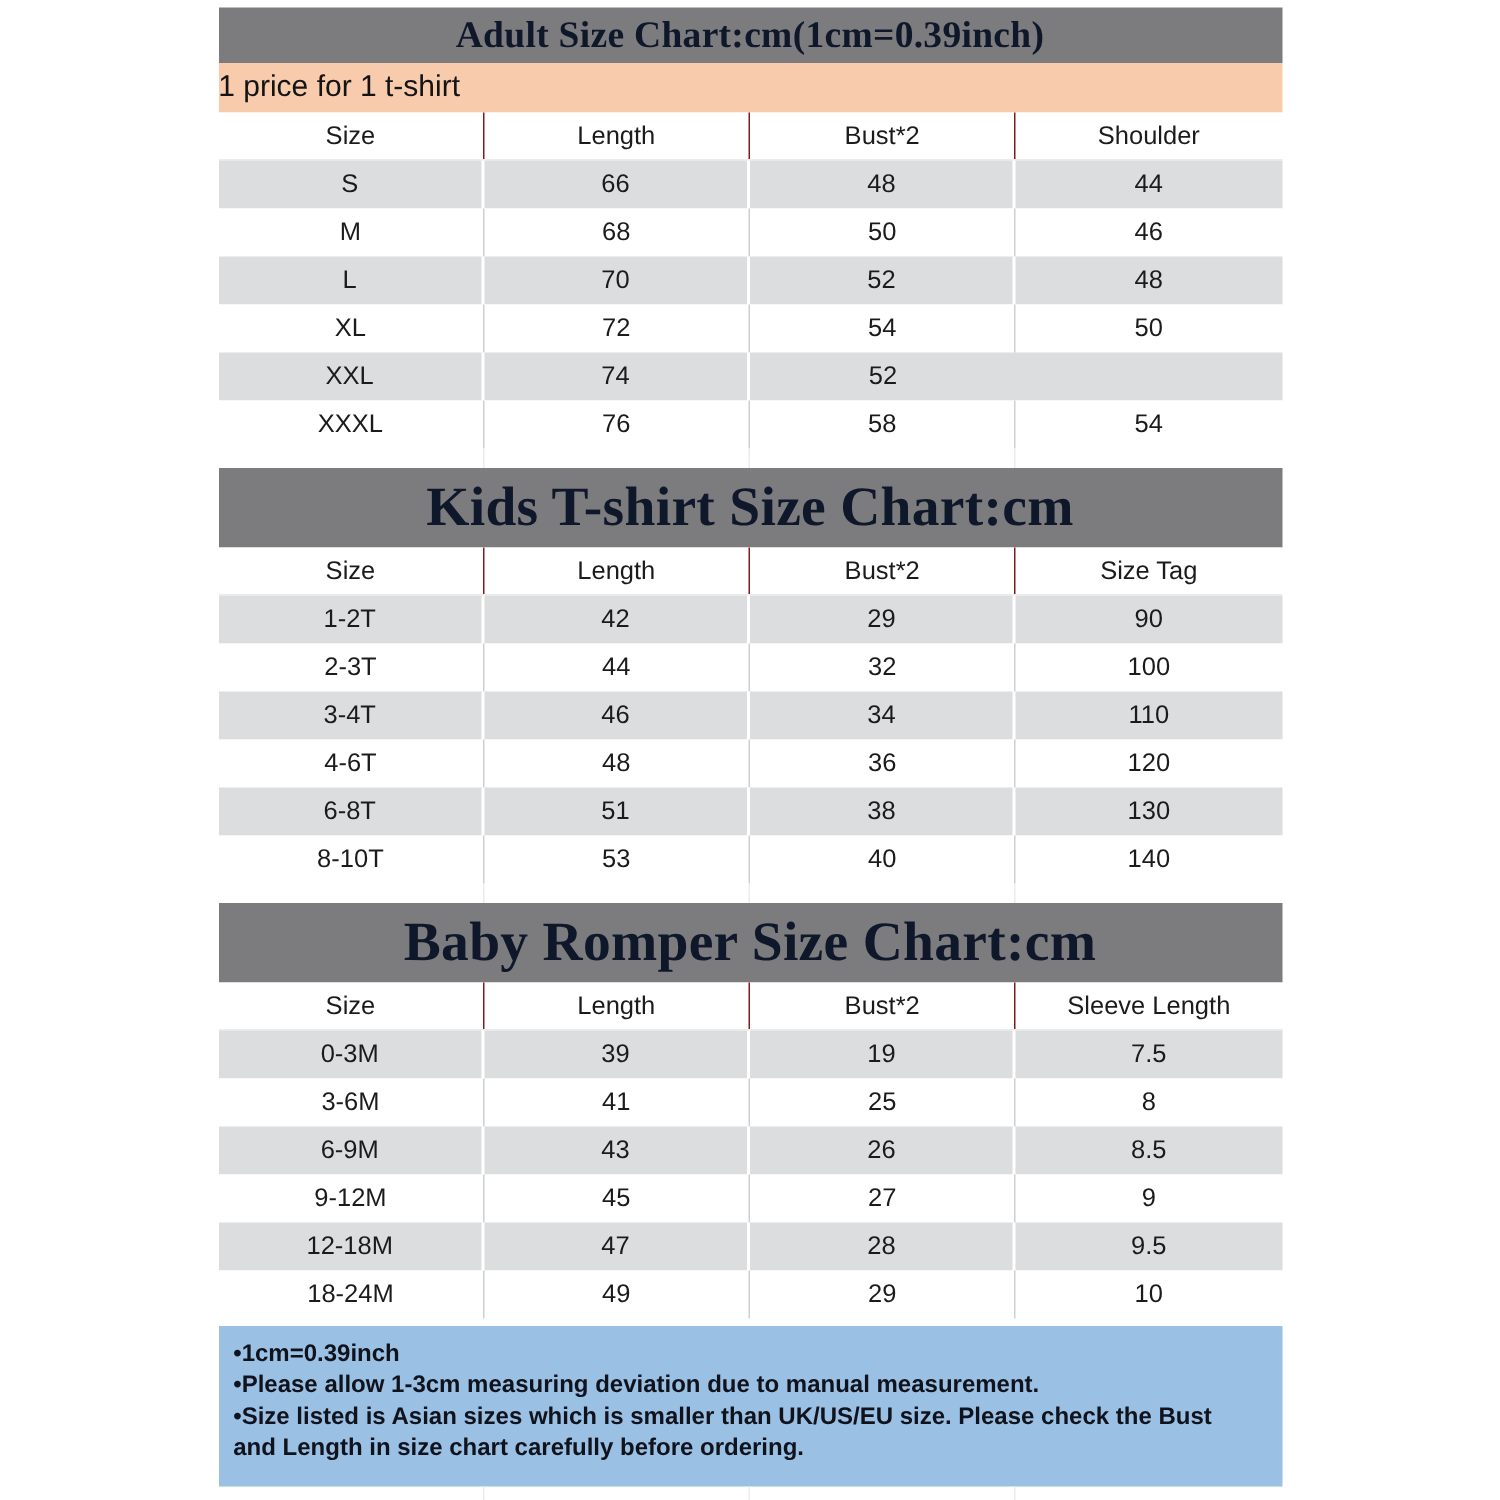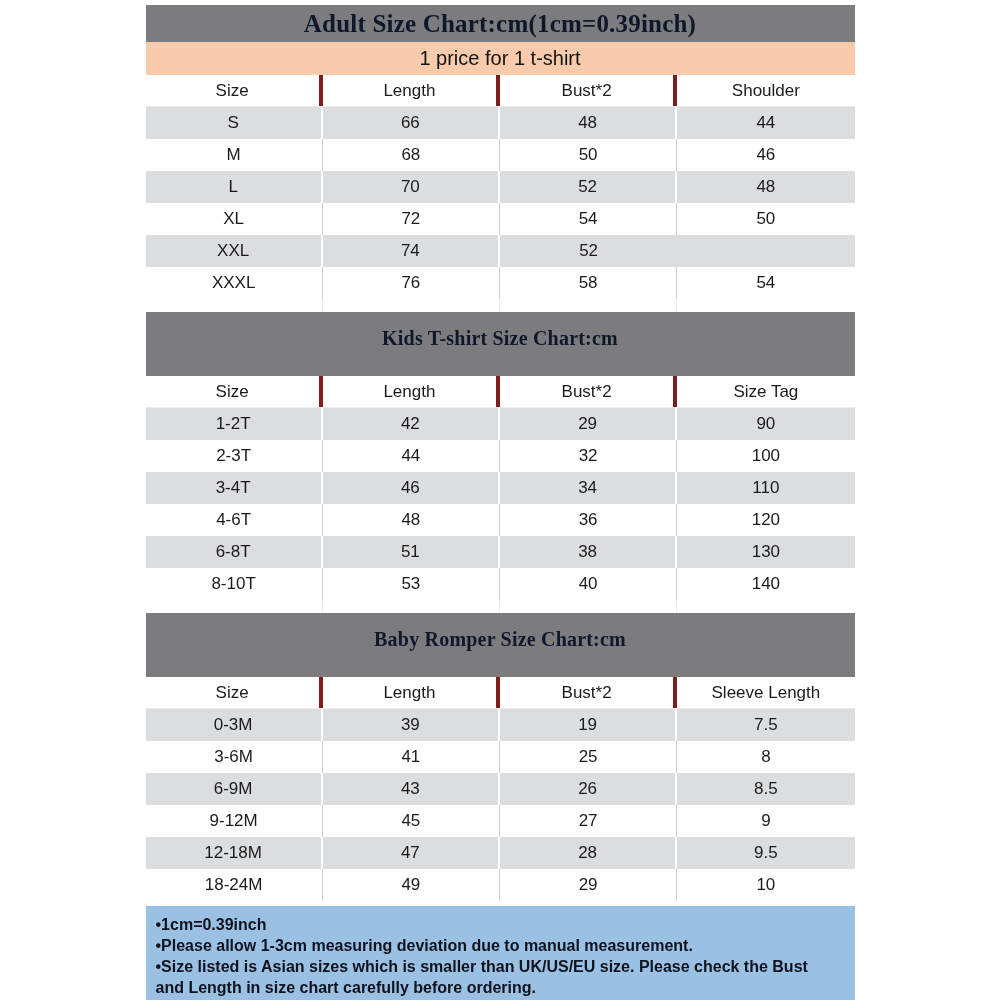--- a/index.html
+++ b/index.html
@@ -21,45 +21,45 @@
   
   .t-title {
     background: var(--gray, #7c7c7e);
     color: #0f172a;
     font-family: "Liberation Serif", serif;
     font-weight: bold;
     text-align: center;
     letter-spacing: 0.2px;
   }
   .chart.first .t-title { height: 37px; line-height: 37px; font-size: 25px; }
-  .chart.tall  .t-title { height: 64px; line-height: 53px; font-size: 20px; }
+  .chart.tall  .t-title { height: 53px; line-height: 53px; font-size: 37px; }
 
   
   .t-banner {
     background: var(--peach, #f7cbab);
     height: 33px;
     line-height: 33px;
-    text-align: center;
+    text-align: left;
     font-size: 20px;
     color: #141414;
   }
 
   
   .t-head {
     display: grid;
     grid-template-columns: repeat(4, 1fr);
     height: 31px;
     line-height: 31px;
     background: #fff;
     border-bottom: 1px solid #ececec;
   }
   .t-head .cell {
     text-align: center;
     font-size: 17px;
-    border-right: 4px solid #7f1d1d;
+    border-right: 1px solid #7f1d1d;
     box-sizing: border-box;
   }
   .t-head .cell:last-child { border-right: none; }
 
   
   .row {
     display: grid;
     grid-template-columns: repeat(4, 1fr);
     height: 32px;
     line-height: 32px;

